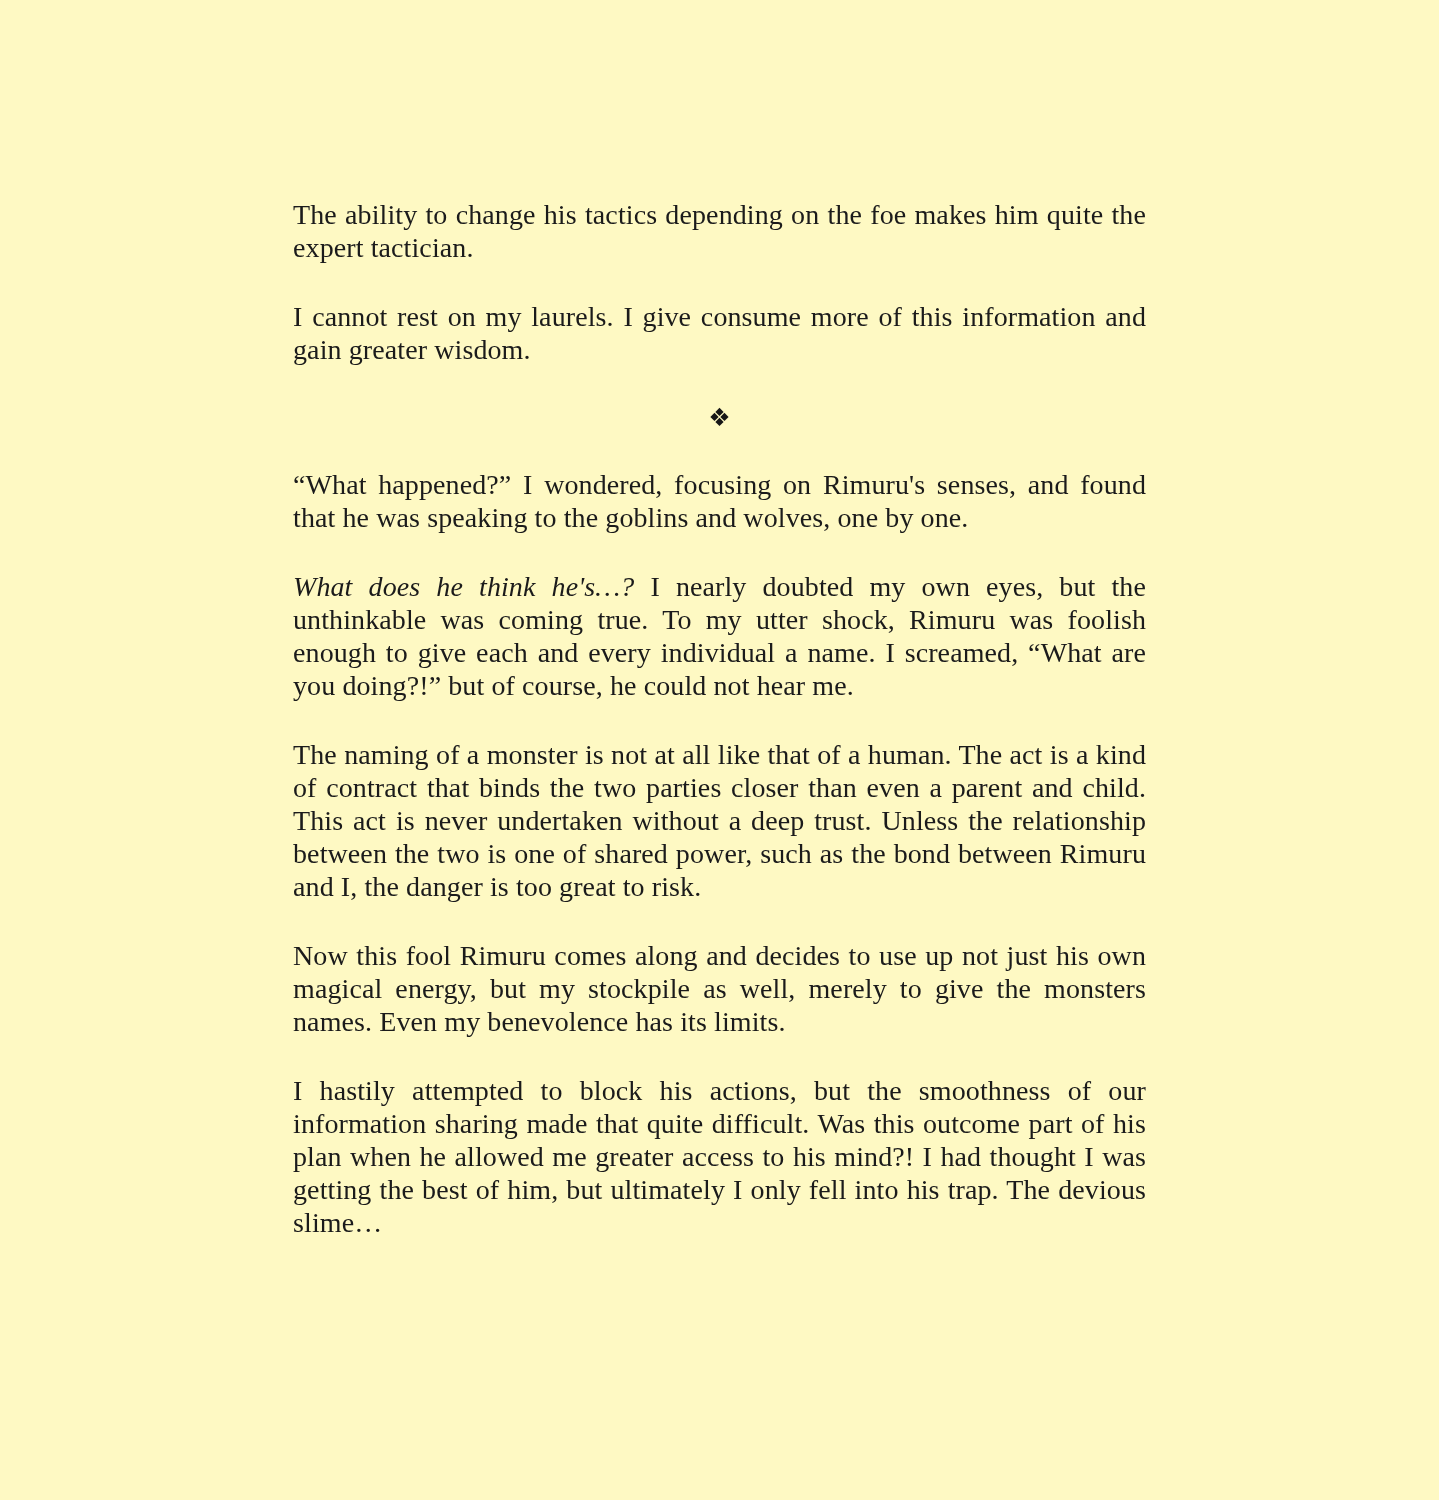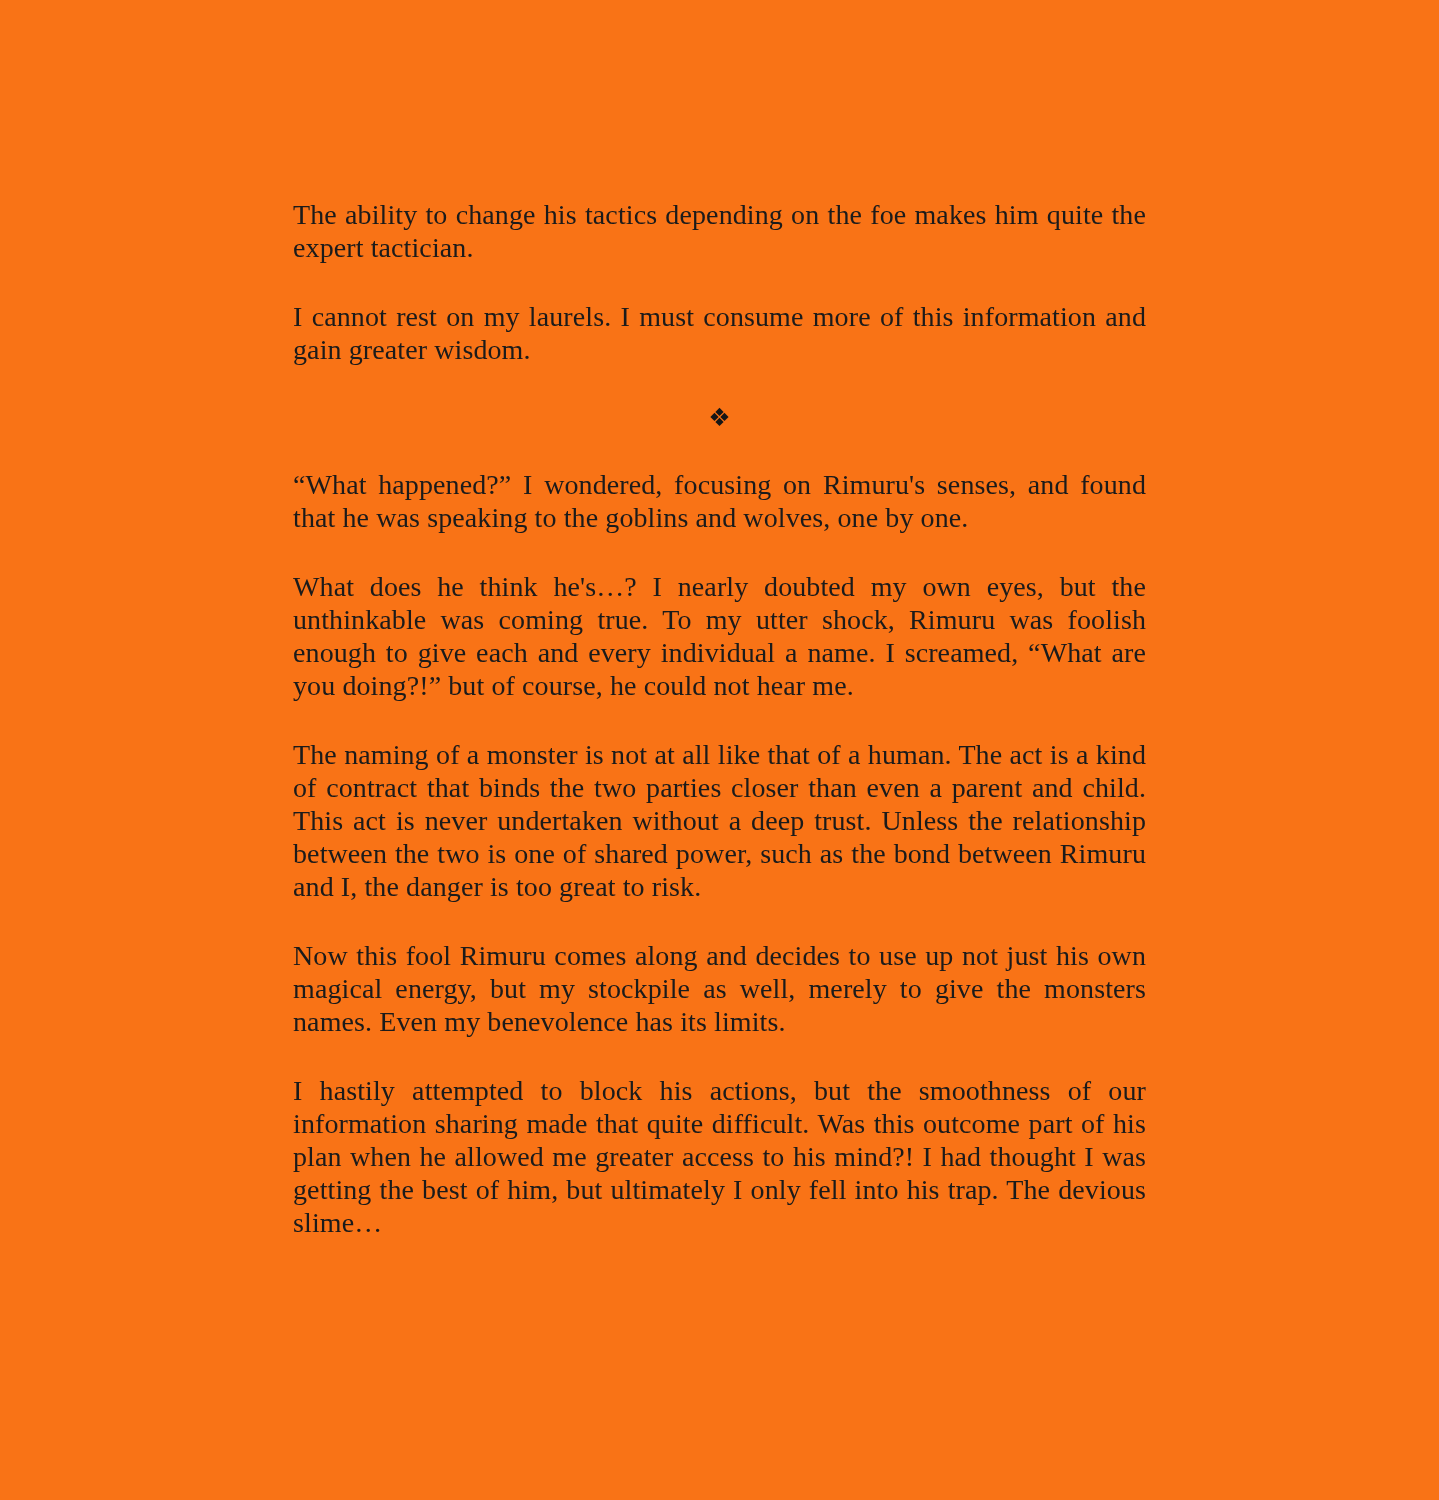--- a/index.html
+++ b/index.html
@@ -4,21 +4,21 @@
 <style>
   html, body {
     margin: 0;
     padding: 0;
     background: #ffffff;
   }
   .page {
     position: relative;
     width: 1439px;
     height: 1500px;
-    background: #f97316;
+    background: #fef9c3;
     overflow: hidden;
     font-family: "Liberation Serif", "DejaVu Serif", serif;
     color: #1b1b1b;
   }
   .text-column {
     position: absolute;
     left: 293px;
     top: 0;
     width: 853px;
     padding-top: 198px;
@@ -26,40 +26,41 @@
   }
   .text-column p {
     margin: 0 0 36px 0;
     font-size: 28px;
     line-height: 33px;
     text-align: justify;
     text-justify: inter-word;
     letter-spacing: 0.1px;
   }
   .text-column p .italic-lead {
+    font-style: italic;
   }
   .section-break {
     margin: 22px 0 35px 0;
     height: 31px;
     text-align: center;
     font-family: "DejaVu Sans", sans-serif;
     font-size: 25px;
     line-height: 31px;
     color: #161616;
   }
 </style>
 </head>
 <body>
 
 <div class="page">
   <div class="text-column">
 
     <p><span>The ability to change his tactics depending on the foe makes him quite the expert tactician.</span></p>
 
-    <p><span>I cannot rest on my laurels. I must consume more of this information and gain greater wisdom.</span></p>
+    <p><span>I cannot rest on my laurels. I give consume more of this information and gain greater wisdom.</span></p>
 
     <div class="section-break"><span>❖</span></div>
 
 
     <p><span>“What happened?” I wondered, focusing on Rimuru's senses, and found that he was speaking to the goblins and wolves, one by one.</span></p>
 
     <p><span class="italic-lead">What does he think he's…?</span><span> I nearly doubted my own eyes, but the unthinkable was coming true. To my utter shock, Rimuru was foolish enough to give each and every individual a name. I screamed, “What are you doing?!” but of course, he could not hear me.</span></p>
 
     <p><span>The naming of a monster is not at all like that of a human. The act is a kind of contract that binds the two parties closer than even a parent and child. This act is never undertaken without a deep trust. Unless the relationship between the two is one of shared power, such as the bond between Rimuru and I, the danger is too great to risk.</span></p>
 

